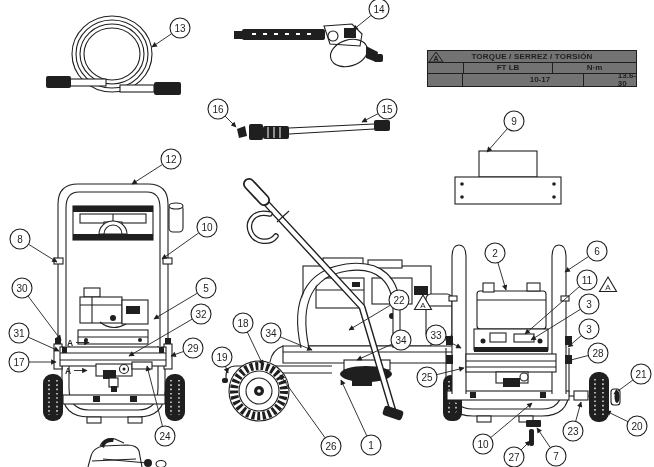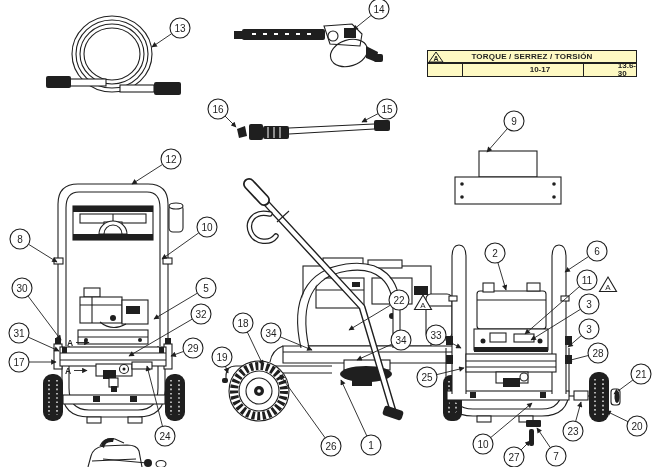--- a/index.html
+++ b/index.html
@@ -8,21 +8,21 @@
   svg{position:absolute;left:0;top:0;}
   svg text{font-family:"Liberation Sans",sans-serif;fill:#1f1f1f;}
   .ln{stroke:#1f1f1f;stroke-width:1.1;fill:none;}
   .fw{fill:#ffffff;stroke:#1f1f1f;stroke-width:1.1;}
   .fd{fill:#1f1f1f;stroke:none;}
   .tread{stroke:#ffffff;stroke-width:1.3;stroke-dasharray:1.6 2.7;fill:none;}
   .tube-d{stroke:#1f1f1f;fill:none;stroke-linecap:round;stroke-linejoin:round;}
   .tube-w{stroke:#ffffff;fill:none;stroke-linecap:round;stroke-linejoin:round;}
   
   .torque-table{position:absolute;left:427px;top:50px;width:208px;border:1px solid #1f1f1f;
-                background:#fef9c3;font-size:8px;font-weight:bold;color:#1f1f1f;line-height:1;}
+                background:#737373;font-size:8px;font-weight:bold;color:#1f1f1f;line-height:1;}
   .tt-title{height:11px;display:flex;align-items:center;justify-content:center;
             border-bottom:1px solid #1f1f1f;letter-spacing:.2px;}
   .tt-row{display:flex;height:10px;}
   .tt-row.last{height:12px;border-top:1px solid #1f1f1f;gap:34px;}
   .tt-c1{width:35px;border-right:1px solid #1f1f1f;display:flex;align-items:center;justify-content:center;}
   .tt-c2{width:88px;border-right:1px solid #1f1f1f;display:flex;align-items:center;justify-content:center;}
   .tt-c3{flex:1;display:flex;align-items:center;justify-content:center;}
 </style>
 </head>
 <body>
@@ -453,20 +453,25 @@
         </g>
         <g>
           <text x="68" y="374" text-anchor="middle" font-size="8.5" font-weight="bold">A</text>
           <line x1="74" y1="370.5" x2="87" y2="370.5" stroke="#1f1f1f" stroke-width="0.9" marker-end="url(#arrow)"></line>
         </g>
       </g>
 </svg>
 
 <div class="torque-table">
   <div class="tt-title">TORQUE / SERREZ / TORSIÓN</div>
+  <div class="tt-row">
+    <div class="tt-c1"></div>
+    <div class="tt-c2">FT LB</div>
+    <div class="tt-c3">N·m</div>
+  </div>
   <div class="tt-row last">
     <div class="tt-c1">
       <svg width="16" height="12" viewBox="0 0 16 12">
         <path d="M8,1 L15,11 L1,11 Z" fill="none" stroke="#1f1f1f" stroke-width="1"></path>
         <text x="8" y="10" text-anchor="middle" font-size="7">A</text>
       </svg>
     </div>
     <div class="tt-c2">10-17</div>
     <div class="tt-c3">13.6-30</div>
   </div>

